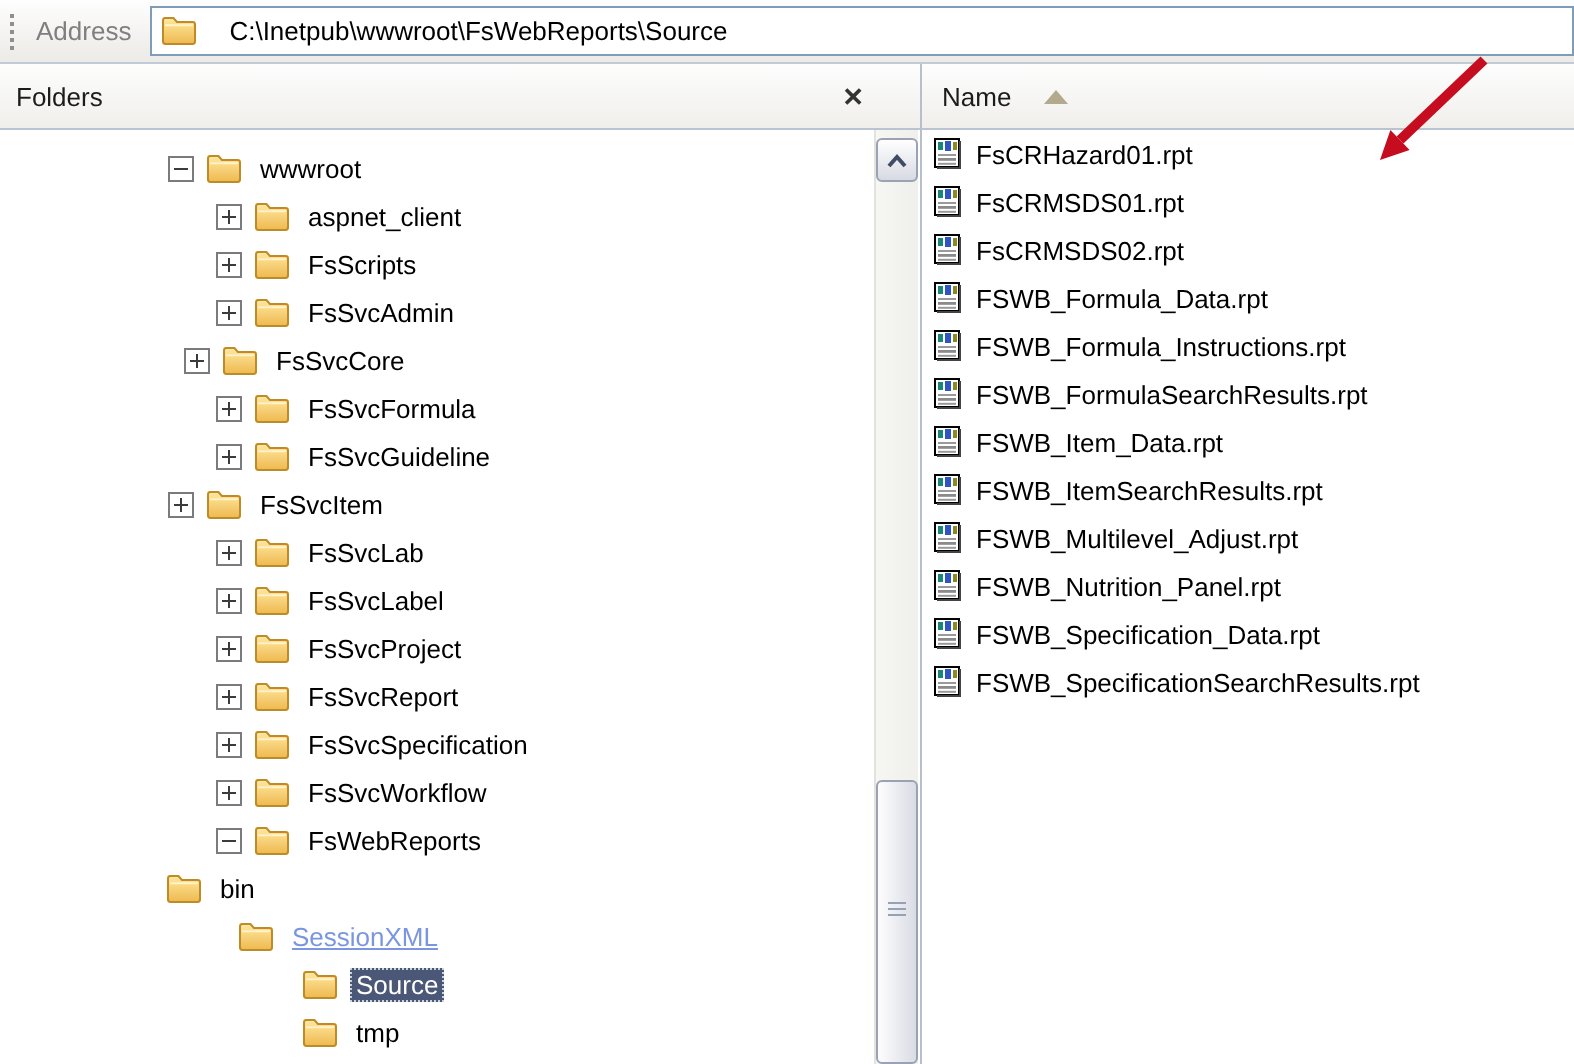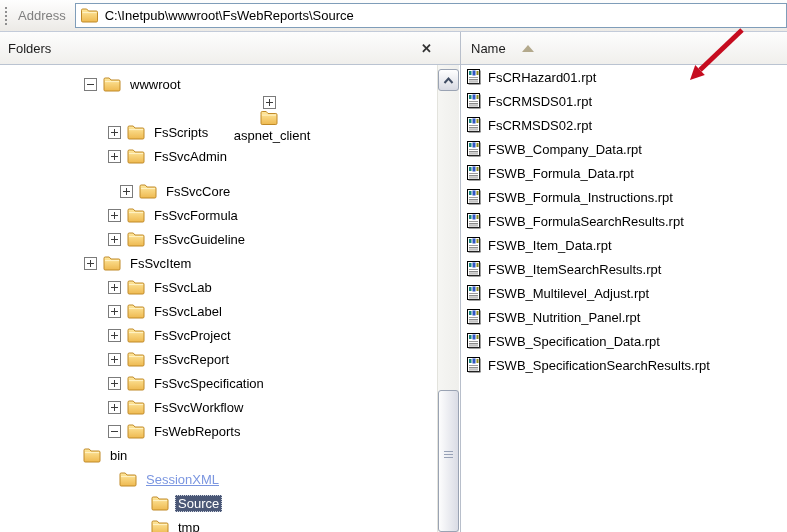--- a/index.html
+++ b/index.html
@@ -19,21 +19,21 @@
     border-bottom:1px solid #c3cbd9;
     display:flex; align-items:center;
   }
   .rebar-grip { width:0; height:18px; border-left:2px dotted #8f8f8f; margin-left:5px; }
   .address-label { color:#7f7f7f; margin:0 9px 0 11px; }
   .address-combo {
     flex:1; height:25px; align-self:center;
     background:#fff; border:1px solid var(--field-border);
     display:flex; align-items:center; padding-left:4px;
   }
-  .address-combo .combo-text { margin-left:6px; color:#000; white-space:nowrap; }
+  .address-combo .combo-text { margin-left:16px; color:#000; white-space:nowrap; }
 
   
   .folders-pane {
     position:absolute; top:32px; left:0; width:460px; bottom:0;
     display:flex; flex-direction:column; background:#fff;
   }
   .files-pane {
     position:absolute; top:32px; left:460px; right:0; bottom:0;
     display:flex; flex-direction:column; background:#fff;
     border-left:1px solid #b8bfcb;
@@ -141,21 +141,21 @@
         <div class="tree-row" style="padding-left: 84px;">
           <span class="toggle-box">
             <i class="tl-h"></i>
           </span>
   <svg class="folder" width="18" height="15" viewBox="0 0 18 15">
     <path d="M1 4 L1 2.2 Q1 1 2.2 1 L6.2 1 L8 3 L15.8 3 Q17 3 17 4.2 L17 12.8 Q17 14 15.8 14 L2.2 14 Q1 14 1 12.8 Z" fill="url(#foldGrad)" stroke="#c08a28" stroke-width="1"></path>
     <path d="M2 4.6 L16 4.6" stroke="#fff3c8" stroke-width="1" fill="none"></path>
   </svg>
 <span class="tree-label">wwwroot</span>
         </div>
-        <div class="tree-row" style="padding-left: 108px; flex-direction: column;">
+        <div class="tree-row" style="padding-left: 108px;">
           <span class="toggle-box">
             <i class="tl-h"></i>
             <i class="tl-v"></i>
           </span>
   <svg class="folder" width="18" height="15" viewBox="0 0 18 15">
     <path d="M1 4 L1 2.2 Q1 1 2.2 1 L6.2 1 L8 3 L15.8 3 Q17 3 17 4.2 L17 12.8 Q17 14 15.8 14 L2.2 14 Q1 14 1 12.8 Z" fill="url(#foldGrad)" stroke="#c08a28" stroke-width="1"></path>
     <path d="M2 4.6 L16 4.6" stroke="#fff3c8" stroke-width="1" fill="none"></path>
   </svg>
 <span class="tree-label">aspnet_client</span>
         </div>
@@ -174,21 +174,21 @@
           <span class="toggle-box">
             <i class="tl-h"></i>
             <i class="tl-v"></i>
           </span>
   <svg class="folder" width="18" height="15" viewBox="0 0 18 15">
     <path d="M1 4 L1 2.2 Q1 1 2.2 1 L6.2 1 L8 3 L15.8 3 Q17 3 17 4.2 L17 12.8 Q17 14 15.8 14 L2.2 14 Q1 14 1 12.8 Z" fill="url(#foldGrad)" stroke="#c08a28" stroke-width="1"></path>
     <path d="M2 4.6 L16 4.6" stroke="#fff3c8" stroke-width="1" fill="none"></path>
   </svg>
 <span class="tree-label">FsSvcAdmin</span>
         </div>
-        <div class="tree-row" style="padding-left: 120px; margin-top: 11px;">
+        <div class="tree-row" style="padding-left: 92px;">
           <span class="toggle-box">
             <i class="tl-h"></i>
             <i class="tl-v"></i>
           </span>
   <svg class="folder" width="18" height="15" viewBox="0 0 18 15">
     <path d="M1 4 L1 2.2 Q1 1 2.2 1 L6.2 1 L8 3 L15.8 3 Q17 3 17 4.2 L17 12.8 Q17 14 15.8 14 L2.2 14 Q1 14 1 12.8 Z" fill="url(#foldGrad)" stroke="#c08a28" stroke-width="1"></path>
     <path d="M2 4.6 L16 4.6" stroke="#fff3c8" stroke-width="1" fill="none"></path>
   </svg>
 <span class="tree-label">FsSvcCore</span>
         </div>
@@ -400,34 +400,20 @@
     <rect x="1.5" y="0.5" width="12" height="14" fill="#ffffff" stroke="#000000"></rect>
     <rect x="13.5" y="1.5" width="1" height="13.5" fill="#444444"></rect>
     <rect x="2.5" y="14.5" width="12" height="1" fill="#444444"></rect>
     <rect x="3" y="2" width="2.5" height="4" fill="#18867e"></rect>
     <rect x="6.5" y="1.5" width="3" height="5" fill="#2f55c4"></rect>
     <rect x="10.5" y="2" width="2" height="4" fill="#8a8a1e"></rect>
     <rect x="3" y="8" width="9" height="1" fill="#9a9a9a"></rect>
     <rect x="3" y="10" width="9" height="1.4" fill="#8a8a8a"></rect>
     <rect x="3" y="12.4" width="9" height="1" fill="#9a9a9a"></rect>
   </svg>
-<span>FSWB_Company_Data.rpt</span>
-      </div>
-      <div class="file-row">
-  <svg class="rpt" width="16" height="16" viewBox="0 0 16 16">
-    <rect x="1.5" y="0.5" width="12" height="14" fill="#ffffff" stroke="#000000"></rect>
-    <rect x="13.5" y="1.5" width="1" height="13.5" fill="#444444"></rect>
-    <rect x="2.5" y="14.5" width="12" height="1" fill="#444444"></rect>
-    <rect x="3" y="2" width="2.5" height="4" fill="#18867e"></rect>
-    <rect x="6.5" y="1.5" width="3" height="5" fill="#2f55c4"></rect>
-    <rect x="10.5" y="2" width="2" height="4" fill="#8a8a1e"></rect>
-    <rect x="3" y="8" width="9" height="1" fill="#9a9a9a"></rect>
-    <rect x="3" y="10" width="9" height="1.4" fill="#8a8a8a"></rect>
-    <rect x="3" y="12.4" width="9" height="1" fill="#9a9a9a"></rect>
-  </svg>
 <span>FSWB_Formula_Data.rpt</span>
       </div>
       <div class="file-row">
   <svg class="rpt" width="16" height="16" viewBox="0 0 16 16">
     <rect x="1.5" y="0.5" width="12" height="14" fill="#ffffff" stroke="#000000"></rect>
     <rect x="13.5" y="1.5" width="1" height="13.5" fill="#444444"></rect>
     <rect x="2.5" y="14.5" width="12" height="1" fill="#444444"></rect>
     <rect x="3" y="2" width="2.5" height="4" fill="#18867e"></rect>
     <rect x="6.5" y="1.5" width="3" height="5" fill="#2f55c4"></rect>
     <rect x="10.5" y="2" width="2" height="4" fill="#8a8a1e"></rect>

